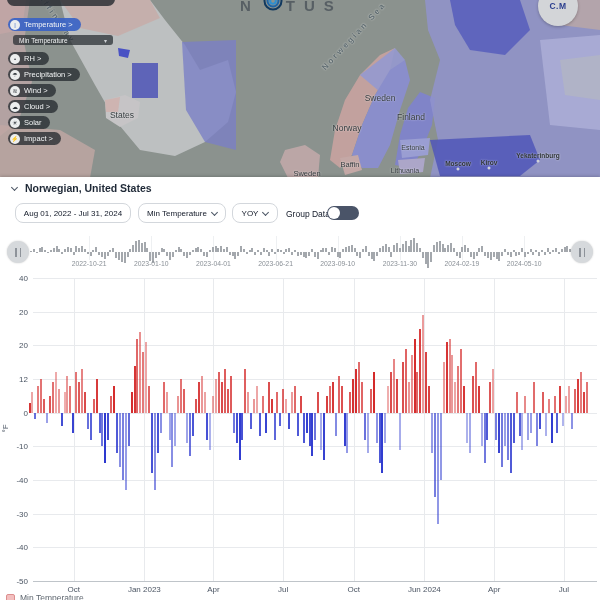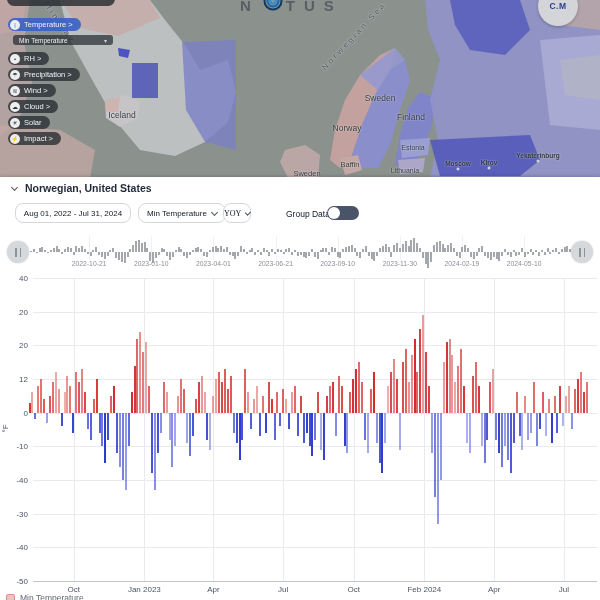--- a/index.html
+++ b/index.html
@@ -45,21 +45,21 @@
   #loc-row { left:12px; top:182px; height:12px; display:flex; align-items:center; gap:8px; }
   .chev { width:5px; height:5px; border-right:1.3px solid #4b5563; border-bottom:1.3px solid #4b5563;
     transform:rotate(45deg); margin-top:-2px; }
   #loc-title { font-size:10.5px; font-weight:bold; color:#1f2937; }
 
   .ctl { position:absolute; top:203px; height:20px; border:1px solid #d3d7dc; border-radius:8px;
     background:#fff; display:flex; align-items:center; justify-content:center; gap:5px;
     font-size:8px; color:#111827; font-weight:500; }
   #ctl-dates { left:15px; width:116px; }
   #ctl-metric { left:138px; width:88px; }
-  #ctl-yoy { left:223px; width:28px;font-family:Liberation Serif, serif; }
+  #ctl-yoy { left:232px; width:46px; }
   #group-label { left:286px; top:209px; font-size:8.5px; color:#111827; }
   #toggle { left:327px; top:206px; width:32px; height:14px; border-radius:7px; background:#4a5468; }
   #toggle .knob { position:absolute; left:1px; top:1px; width:12px; height:12px; border-radius:50%;
     background:#fff; }
 
   
   #nav { left:0; top:232px; width:600px; height:42px; }
   .nav-grid { position:absolute; top:4px; width:1px; height:24px; background:#eef0f2; }
   .nav-bar { position:absolute; width:2px; background:#a4a8ad; }
   .nav-date { position:absolute; top:28px; transform:translateX(-50%); font-size:6.8px; color:#8a9097; }
@@ -115,21 +115,21 @@
     <path d="M555,0 L600,0 L600,30 L560,25 Z" fill="#b3a4ab"></path>
     <path d="M560,60 L600,55 L600,100 L565,95 Z" fill="#b4b6c2" opacity=".7"></path>
     <path d="M400,140 L430,138 L428,155 L402,158 Z" fill="#9a9ed2"></path>
     <path d="M398,160 L425,158 L423,172 L400,174 Z" fill="#aca6c8"></path>
     <path d="M340,158 L358,155 L362,170 L345,175 Z" fill="#c4a8a6"></path>
   </svg>
 
   <div id="map-labels">
       <div class="map-label sea-label" style="left: 55px; top: 16px; transform: translate(-50%, -50%) rotate(55deg);">Baffin Bay</div>
       <div class="map-label sea-label" style="left: 354px; top: 36px; transform: translate(-50%, -50%) rotate(-47deg);">Norwegian Sea</div>
-      <div class="map-label" style="left: 122px; top: 115px; font-size: 8.5px;">Iceland</div>
+      <div class="map-label" style="left: 122px; top: 115px; font-size: 8.5px;">States</div>
       <div class="map-label" style="left: 347px; top: 128px; font-size: 8.5px;">Norway</div>
       <div class="map-label" style="left: 380px; top: 98px; font-size: 8.5px;">Sweden</div>
       <div class="map-label" style="left: 411px; top: 117px; font-size: 8.5px;">Finland</div>
       <div class="map-label" style="left: 413px; top: 147px; font-size: 7px;">Estonia</div>
       <div class="map-label" style="left: 405px; top: 170px; font-size: 7px;">Lithuania</div>
       <div class="map-label" style="left: 350px; top: 164px; font-size: 7.5px;">Baffin</div>
       <div class="map-label" style="left: 307px; top: 173px; font-size: 7.5px;">Sweden</div>
       <div class="map-label city-label" style="left: 458px; top: 163px;">Moscow</div>
       <div class="city-dot" style="left: 458px; top: 169px;"></div>
       <div class="map-label city-label" style="left: 489px; top: 162px;">Kirov</div>
@@ -465,21 +465,21 @@
     <div class="xtick" style="left: 73.7945px; top: 315px;">Oct</div>
     <div class="vgrid" style="left: 144.37px; top: 8px; height: 303px;"></div>
     <div class="xtick" style="left: 144.37px; top: 315px;">Jan 2023</div>
     <div class="vgrid" style="left: 213.411px; top: 8px; height: 303px;"></div>
     <div class="xtick" style="left: 213.411px; top: 315px;">Apr</div>
     <div class="vgrid" style="left: 283.219px; top: 8px; height: 303px;"></div>
     <div class="xtick" style="left: 283.219px; top: 315px;">Jul</div>
     <div class="vgrid" style="left: 353.795px; top: 8px; height: 303px;"></div>
     <div class="xtick" style="left: 353.795px; top: 315px;">Oct</div>
     <div class="vgrid" style="left: 424.37px; top: 8px; height: 303px;"></div>
-    <div class="xtick" style="left: 424.37px; top: 315px;">Feb 2024</div>
+    <div class="xtick" style="left: 424.37px; top: 315px;">Jun 2024</div>
     <div class="vgrid" style="left: 494.178px; top: 8px; height: 303px;"></div>
     <div class="xtick" style="left: 494.178px; top: 315px;">Apr</div>
     <div class="vgrid" style="left: 563.986px; top: 8px; height: 303px;"></div>
     <div class="xtick" style="left: 563.986px; top: 315px;">Jul</div>
     <div class="bar" style="left: 28.5px; height: 10.1px; top: 132.567px; background: rgb(212, 42, 42); opacity: 0.95;"></div>
     <div class="bar" style="left: 31.4167px; height: 20.2px; top: 122.467px; background: rgb(212, 42, 42); opacity: 0.42;"></div>
     <div class="bar" style="left: 34.3333px; height: 6.73333px; top: 142.667px; background: rgb(45, 57, 207); opacity: 0.73;"></div>
     <div class="bar" style="left: 37.25px; height: 26.9333px; top: 115.733px; background: rgb(212, 42, 42); opacity: 0.61;"></div>
     <div class="bar" style="left: 40.1667px; height: 33.6667px; top: 109px; background: rgb(212, 42, 42); opacity: 0.66;"></div>
     <div class="bar" style="left: 43.0833px; height: 13.4667px; top: 129.2px; background: rgb(212, 42, 42); opacity: 0.77;"></div>

